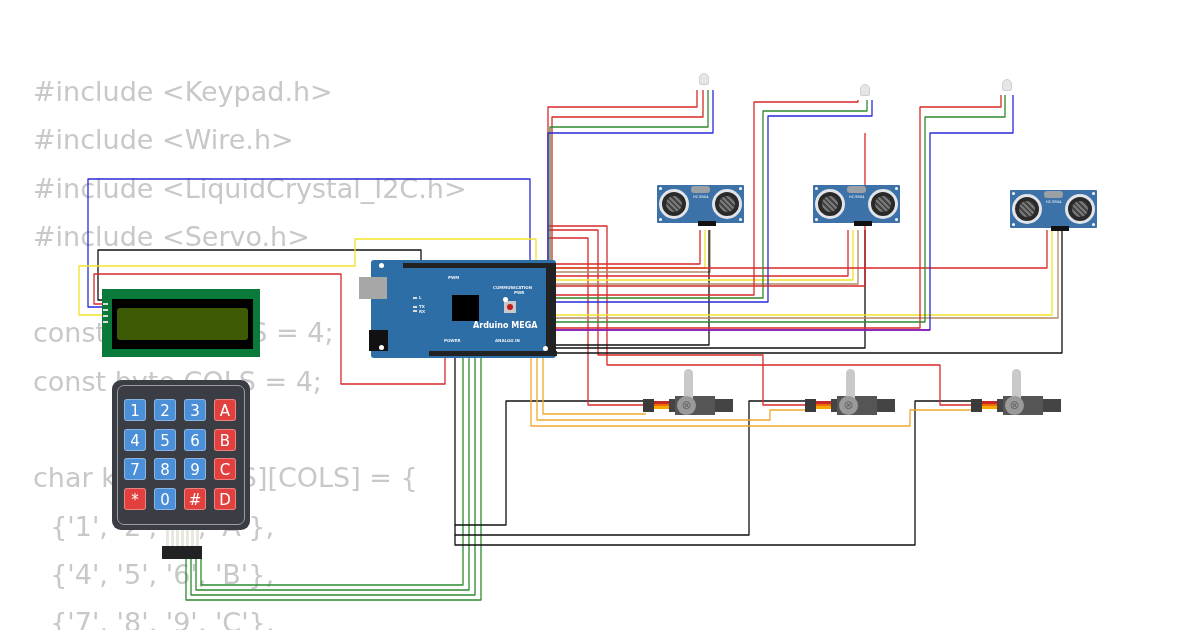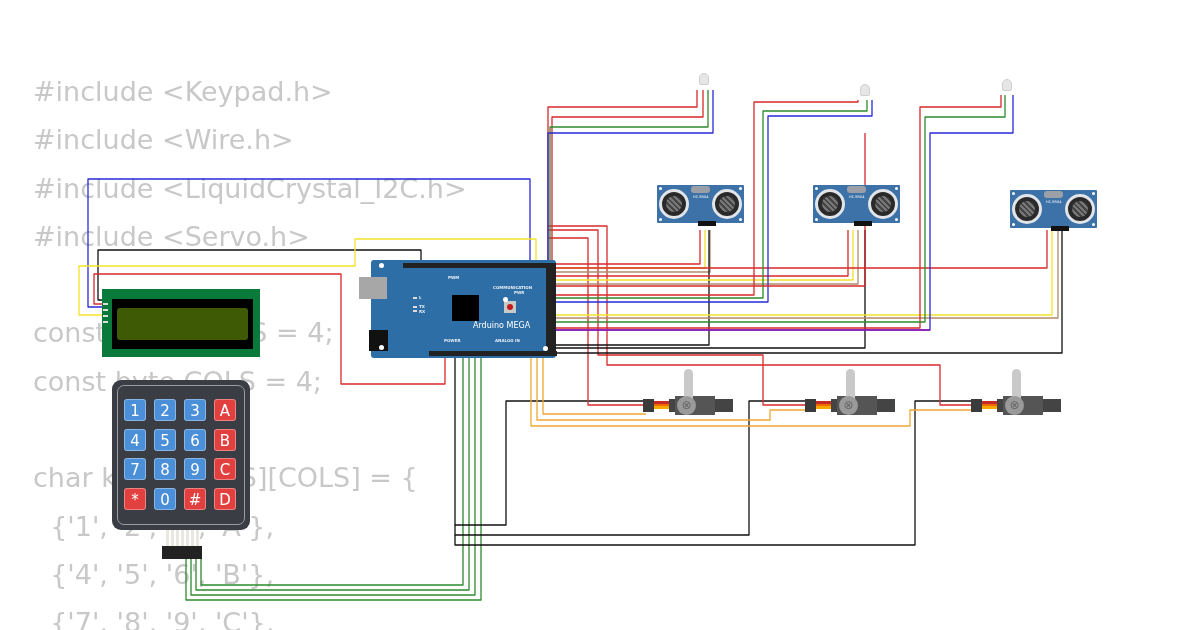--- a/index.html
+++ b/index.html
@@ -28,21 +28,21 @@
   #arduino { left:371px; top:260px; width:185px; height:98px; background:#2e6ea6; border-radius:3px; }
   #arduino .hdr-top { position:absolute; left:32px; top:3px; width:148px; height:5px; background:#222; }
   #arduino .hdr-bot { position:absolute; left:58px; bottom:2px; width:128px; height:5px; background:#222; }
   #arduino .hdr-right { position:absolute; right:0; top:3px; width:10px; height:90px; background:#222; }
   #arduino .usb { position:absolute; left:-12px; top:17px; width:28px; height:22px; background:#a7a7a7; }
   #arduino .jack { position:absolute; left:-2px; top:70px; width:19px; height:21px; background:#111; }
   #arduino .chip { position:absolute; left:81px; top:35px; width:27px; height:26px; background:#000; }
   #arduino .reset { position:absolute; left:133px; top:41px; width:12px; height:12px; background:#c9c9c9; }
   #arduino .reset::after { content:""; position:absolute; left:3px; top:3px; width:6px; height:6px; border-radius:50%; background:#c21b1b; }
   #arduino .hole { position:absolute; width:5px; height:5px; border-radius:50%; background:#fff; }
-  #arduino .brand { position:absolute; left:102px; top:61px; color:#fff; font-size:8px; font-weight:normal; white-space:nowrap; }
+  #arduino .brand { position:absolute; left:102px; top:61px; color:#fff; font-size:8px; font-weight:bold; white-space:nowrap; }
   #arduino .lbl { position:absolute; color:#e9eef5; font-size:4px; font-weight:bold; white-space:nowrap; }
   #arduino .led { position:absolute; width:4px; height:2px; background:#ddd; }
   
   .sonar { width:87px; height:38px; background:#3c72a8; border-radius:1px; }
   .sonar .eye { position:absolute; top:4px; width:30px; height:30px; border-radius:50%; background:#2a2a2a; border:3px solid #e1e4e8; box-sizing:border-box; }
   .sonar .eye::after { content:""; position:absolute; left:4px; top:4px; width:16px; height:16px; border-radius:50%; background:repeating-linear-gradient(45deg,#777 0 2px,#444 2px 4px); }
   .sonar .osc { position:absolute; left:34px; top:1px; width:19px; height:7px; border-radius:3px; background:#9aa0a6; }
   .sonar .lbl { position:absolute; left:36px; top:10px; font-size:3.5px; color:#fff; }
   .sonar .pinsb { position:absolute; left:41px; top:36px; width:18px; height:5px; background:#111; }
   .sonar .mhole { position:absolute; width:3px; height:3px; border-radius:50%; background:#fff; }

